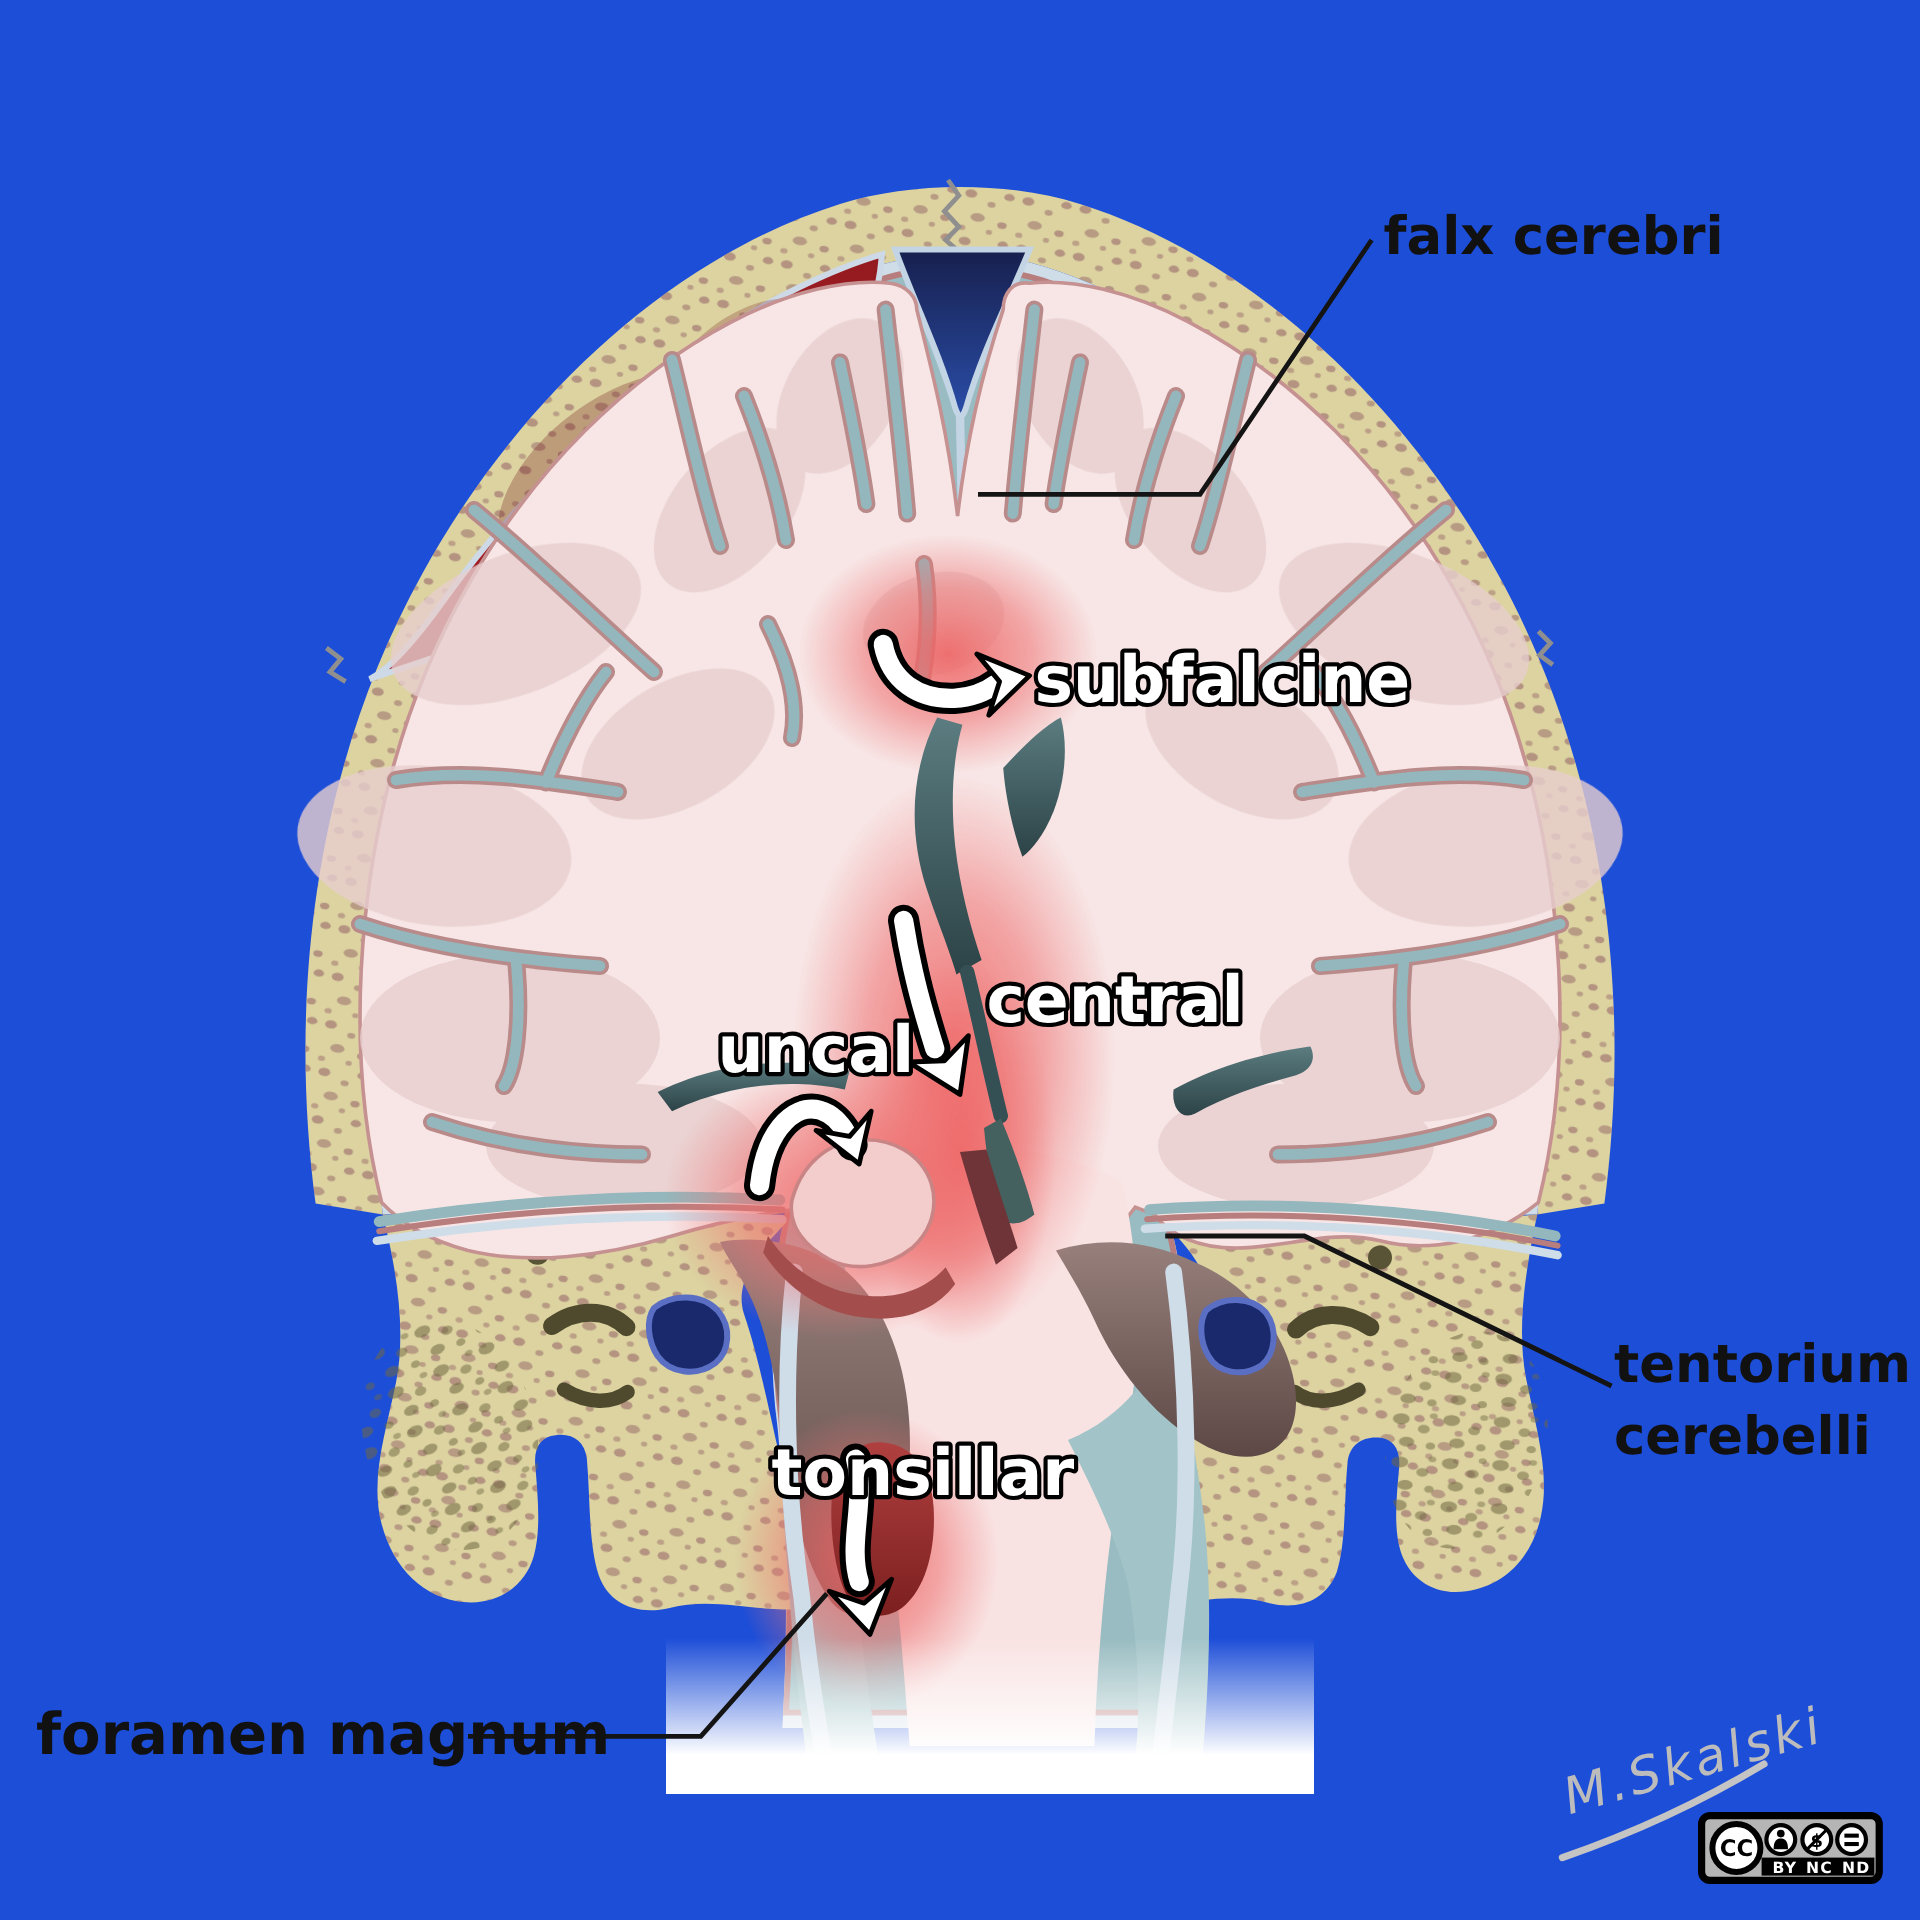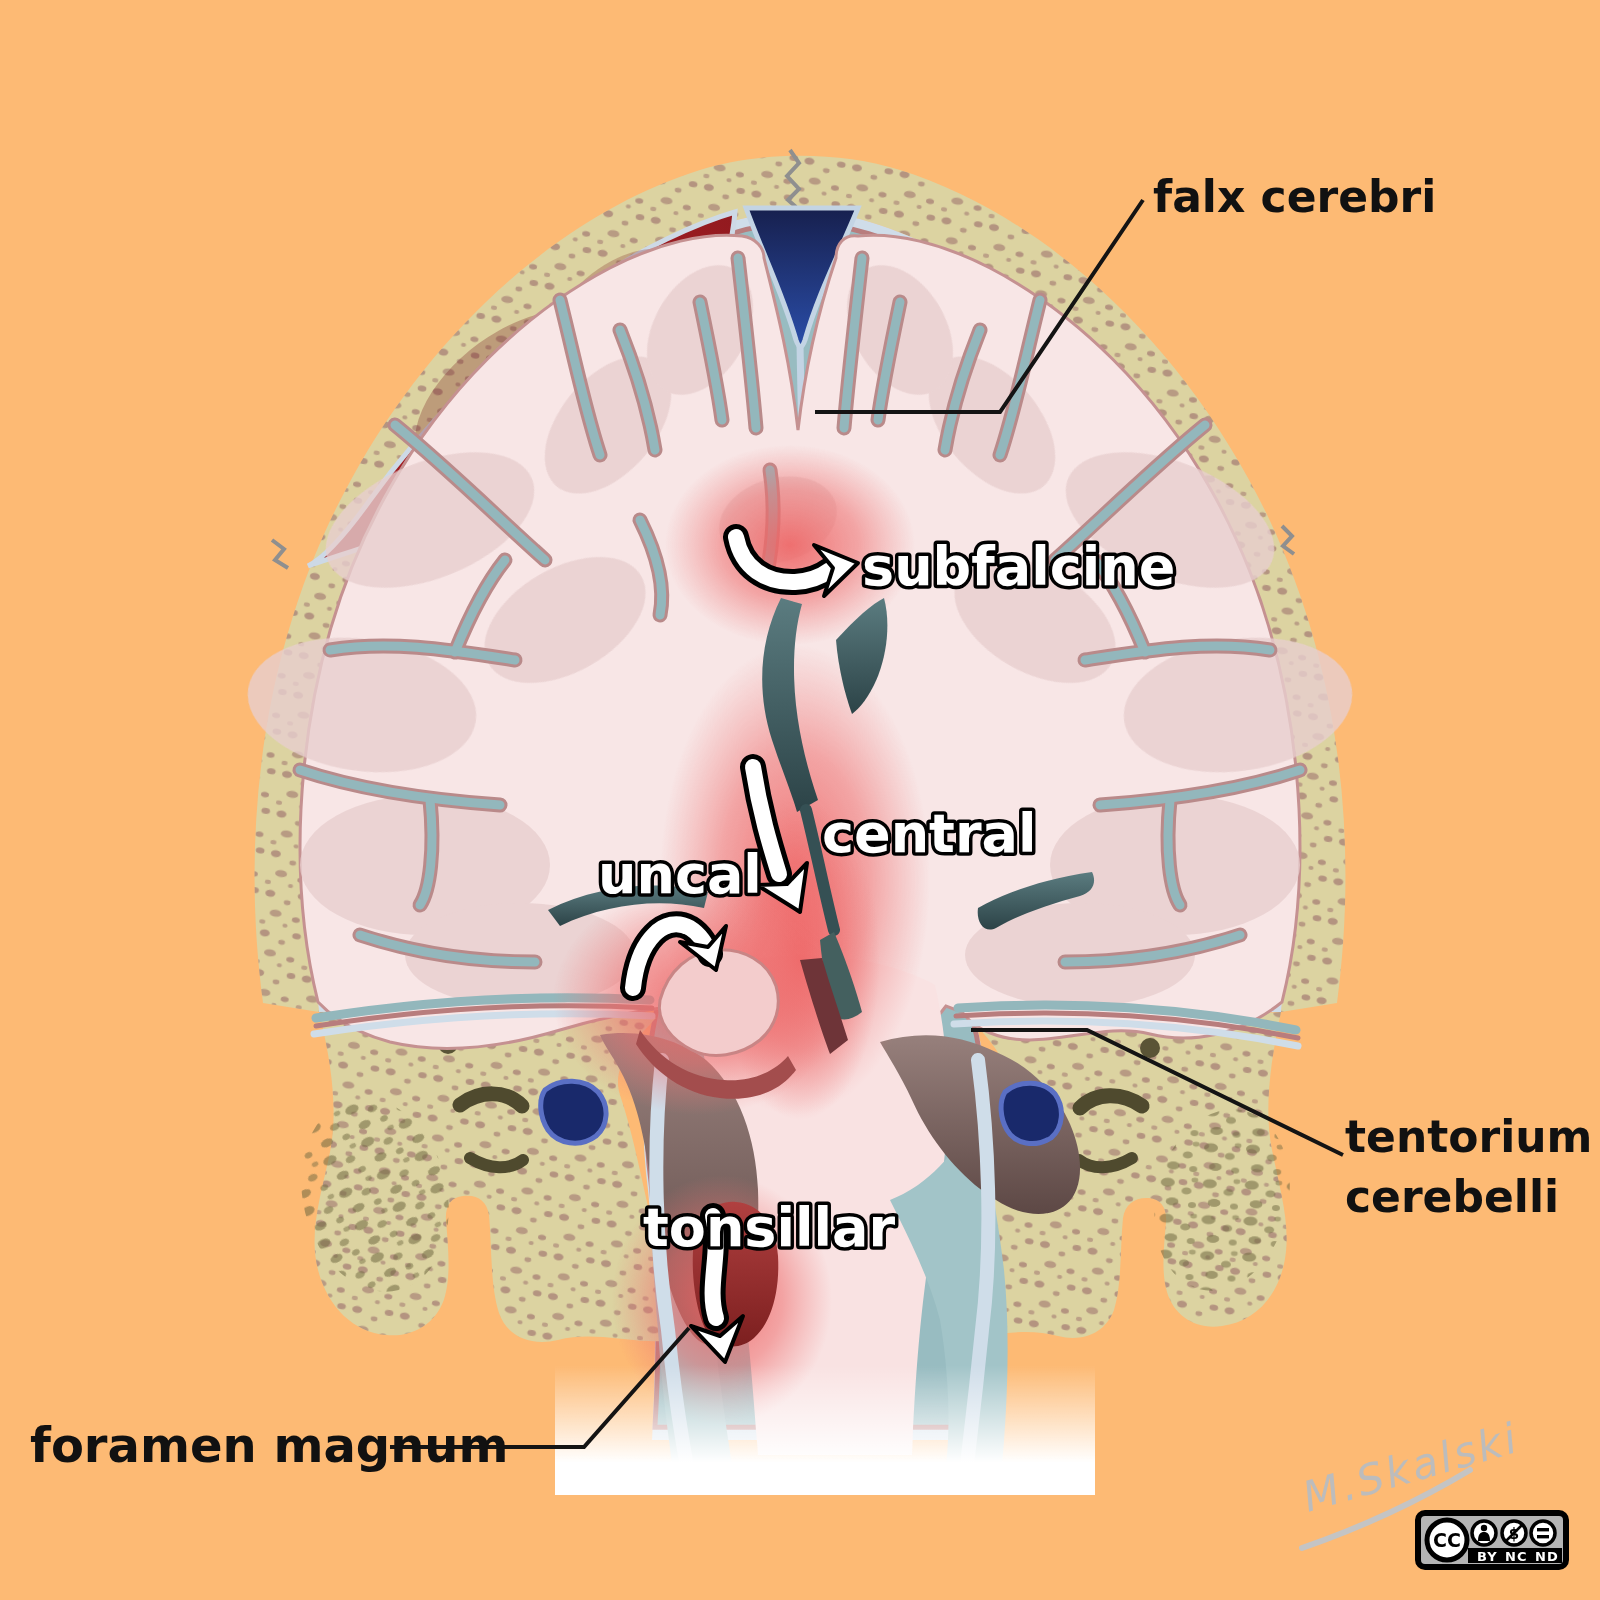--- a/index.html
+++ b/index.html
@@ -1,16 +1,16 @@
 <!DOCTYPE html>
 <html><head>
 <meta charset="utf-8">
 <style>
   html,body{margin:0;padding:0;background:#ffffff;}
-  .stage{position:relative;width:1600px;height:1600px;background:#fdba74;overflow:hidden;
+  .stage{position:relative;width:1600px;height:1600px;background:#1d4ed8;overflow:hidden;
          font-family:"DejaVu Sans","Liberation Sans",sans-serif;}
   svg{display:block}
   text{font-family:"DejaVu Sans","Liberation Sans",sans-serif;}
   .lbl-black{font-size:44px;font-weight:600;fill:#111;}
   .lbl-black-lg{font-size:48px;font-weight:600;fill:#111;}
   .lbl-white{font-size:54px;font-weight:bold;fill:#fff;stroke:#000;stroke-width:7;
              paint-order:stroke;stroke-linejoin:round;}
   .leader{fill:none;stroke:#141414;stroke-width:4;}
   .sulci-rim{fill:none;stroke:#b98a8a;stroke-width:15;stroke-linecap:round;}
   .sulci-core{fill:none;stroke:#93b7bc;stroke-width:9;stroke-linecap:round;}

